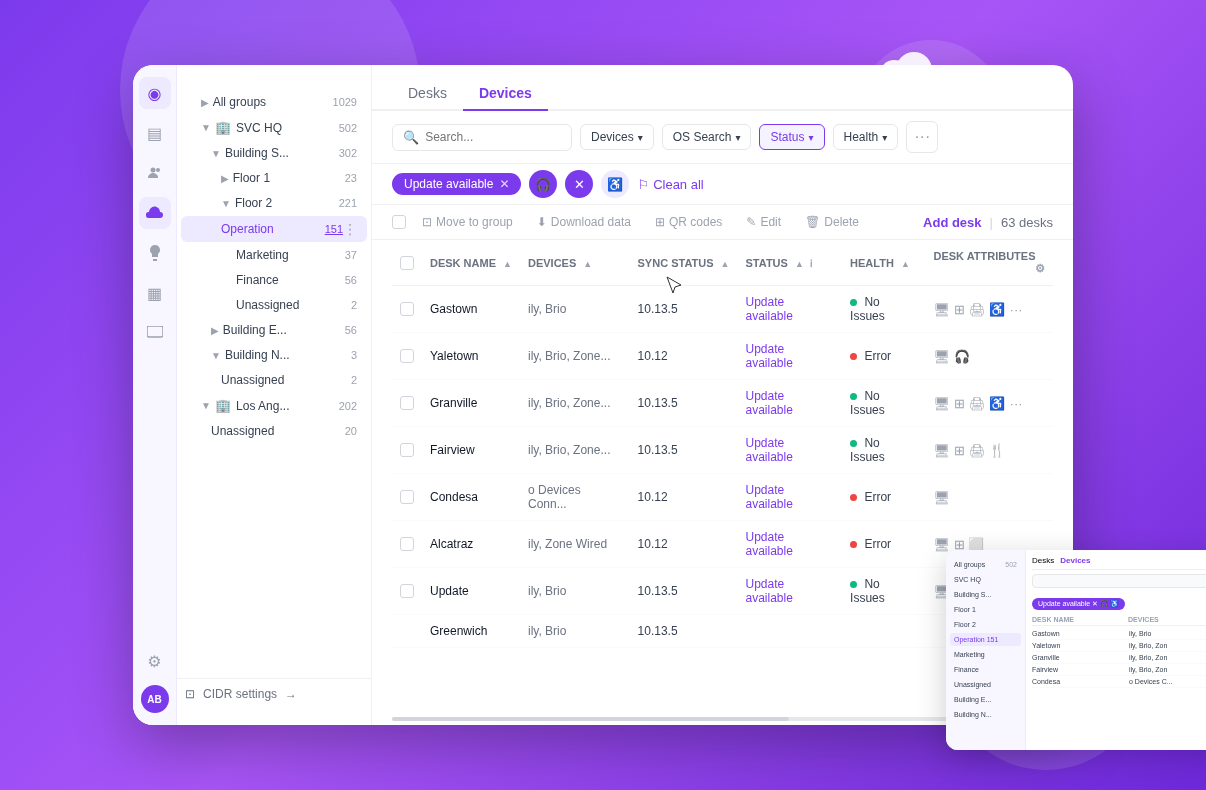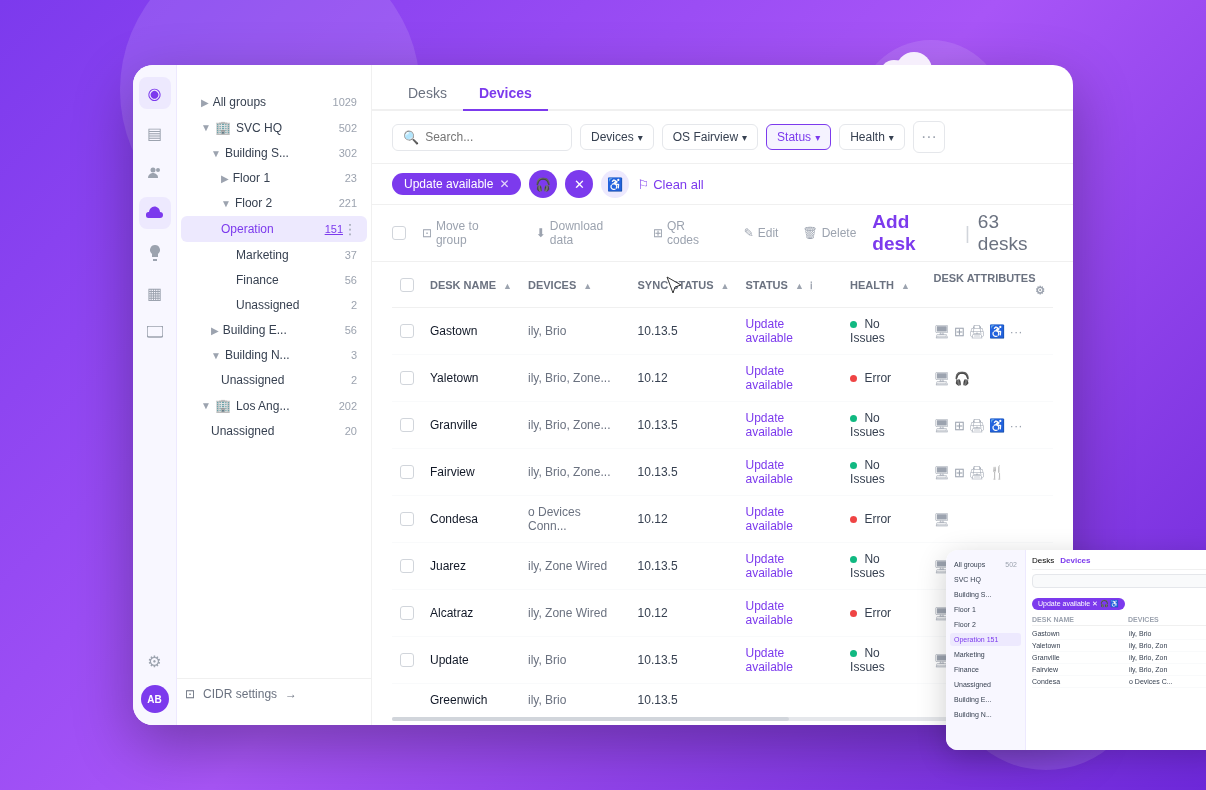--- a/index.html
+++ b/index.html
@@ -289,21 +289,21 @@
       font-size: 12px;
       color: #9ca3af;
       cursor: pointer;
       padding: 4px 8px;
     }
     .add-desk-area {
       margin-left: auto;
       display: flex;
       align-items: center;
       gap: 8px;
-      font-size: 19px;
+      font-size: 13px;
     }
     .add-desk-btn {
       color: #7c3aed;
       font-weight: 600;
       cursor: pointer;
     }
     .desk-count {
       color: #6b7280;
     }
 
@@ -625,21 +625,21 @@
     <div class="toolbar">
       <div class="search-box">
         <span style="color:#9ca3af; font-size:13px;">🔍</span>
         <input type="text" placeholder="Search..." style="">
       </div>
       <div class="filter-btn">
         <span>Devices</span>
         <span class="chevron">▾</span>
       </div>
       <div class="filter-btn">
-        <span>OS Fairview</span>
+        <span>OS Search</span>
         <span class="chevron">▾</span>
       </div>
       <div class="filter-btn active">
         <span>Status</span>
         <span class="chevron">▾</span>
       </div>
       <div class="filter-btn">
         <span>Health</span>
         <span class="chevron">▾</span>
       </div>
@@ -830,42 +830,20 @@
       <div class="desk-attr-icons">
         <span>🖥</span>
 
       </div>
     </td>
   </tr>
             <tr>
     <td>
                 <div class="checkbox"></div>
               </td>
-    <td style="font-weight:500; color:#111827;">Juarez</td>
-    <td style="color:#6b7280;">ily, Zone Wired</td>
-    <td>10.13.5</td>
-    <td><span class="status-available">Update available</span></td>
-    <td>
-      <span class="health-dot dot-green"></span>
-      <span class="health-text">No Issues</span>
-    </td>
-    <td>
-      <div class="desk-attr-icons">
-        <span>🖥</span>
-        <span>⊞</span>
-
-        <span>⬜</span>
-
-      </div>
-    </td>
-  </tr>
-            <tr>
-    <td>
-                <div class="checkbox"></div>
-              </td>
     <td style="font-weight:500; color:#111827;">Alcatraz</td>
     <td style="color:#6b7280;">ily, Zone Wired</td>
     <td>10.12</td>
     <td><span class="status-available">Update available</span></td>
     <td>
       <span class="health-dot dot-red"></span>
       <span class="health-text">Error</span>
     </td>
     <td>
       <div class="desk-attr-icons">

